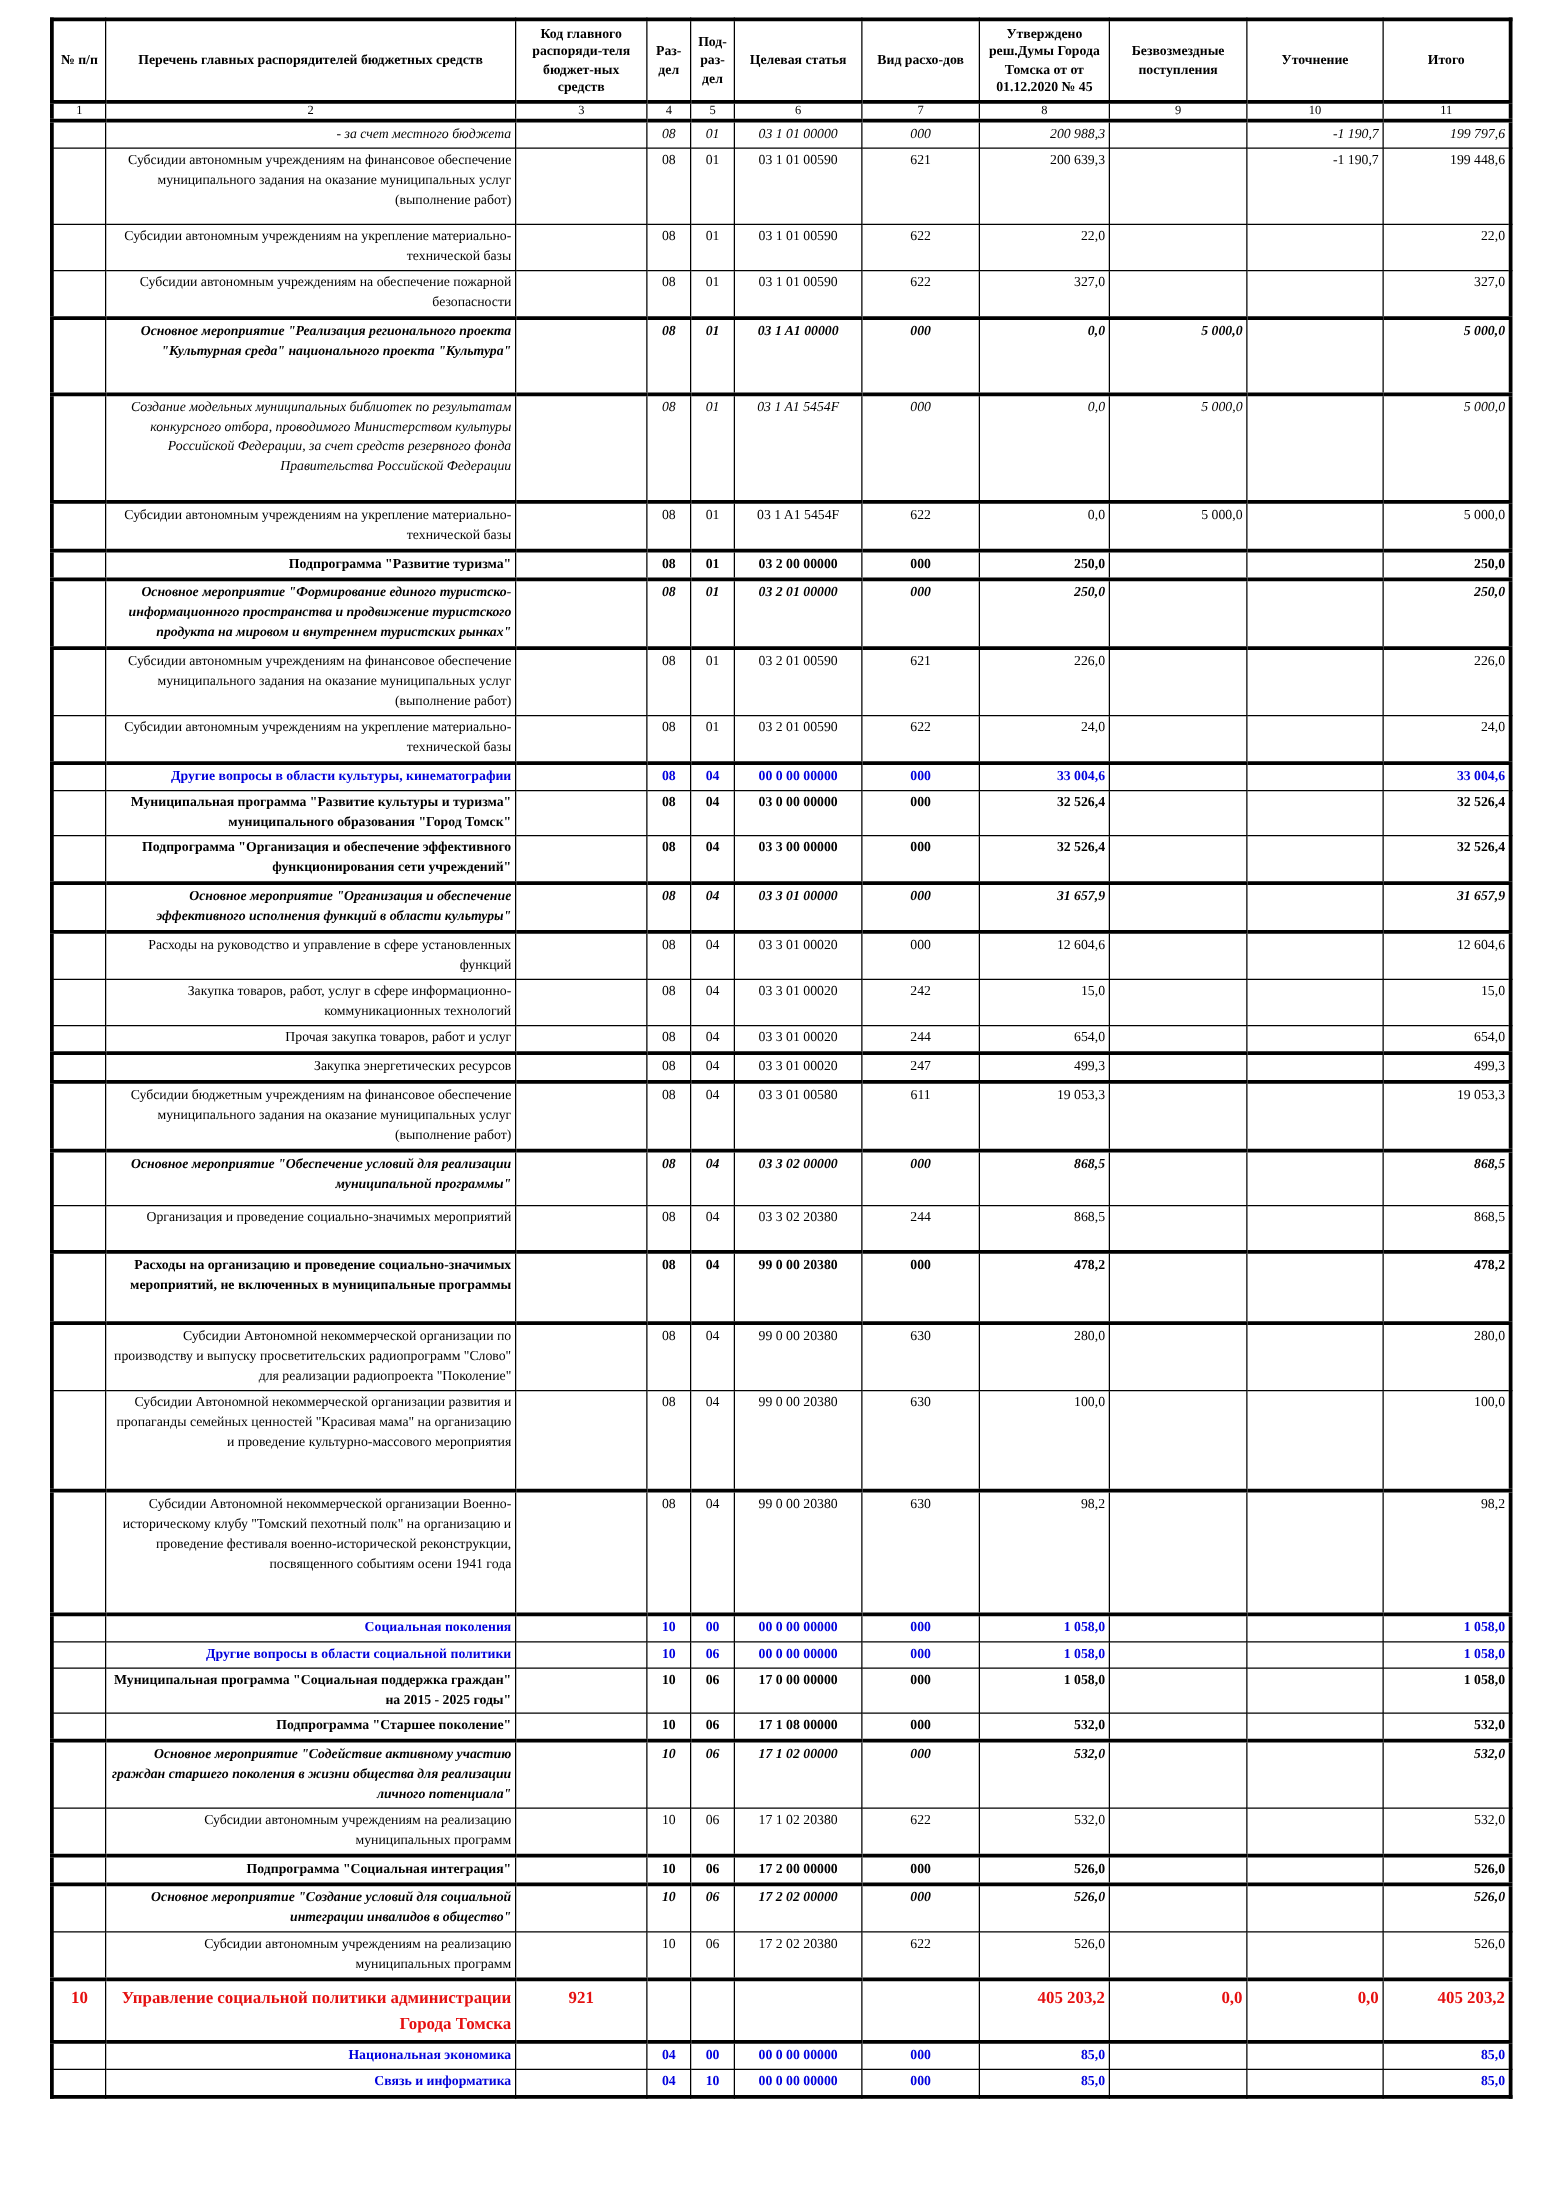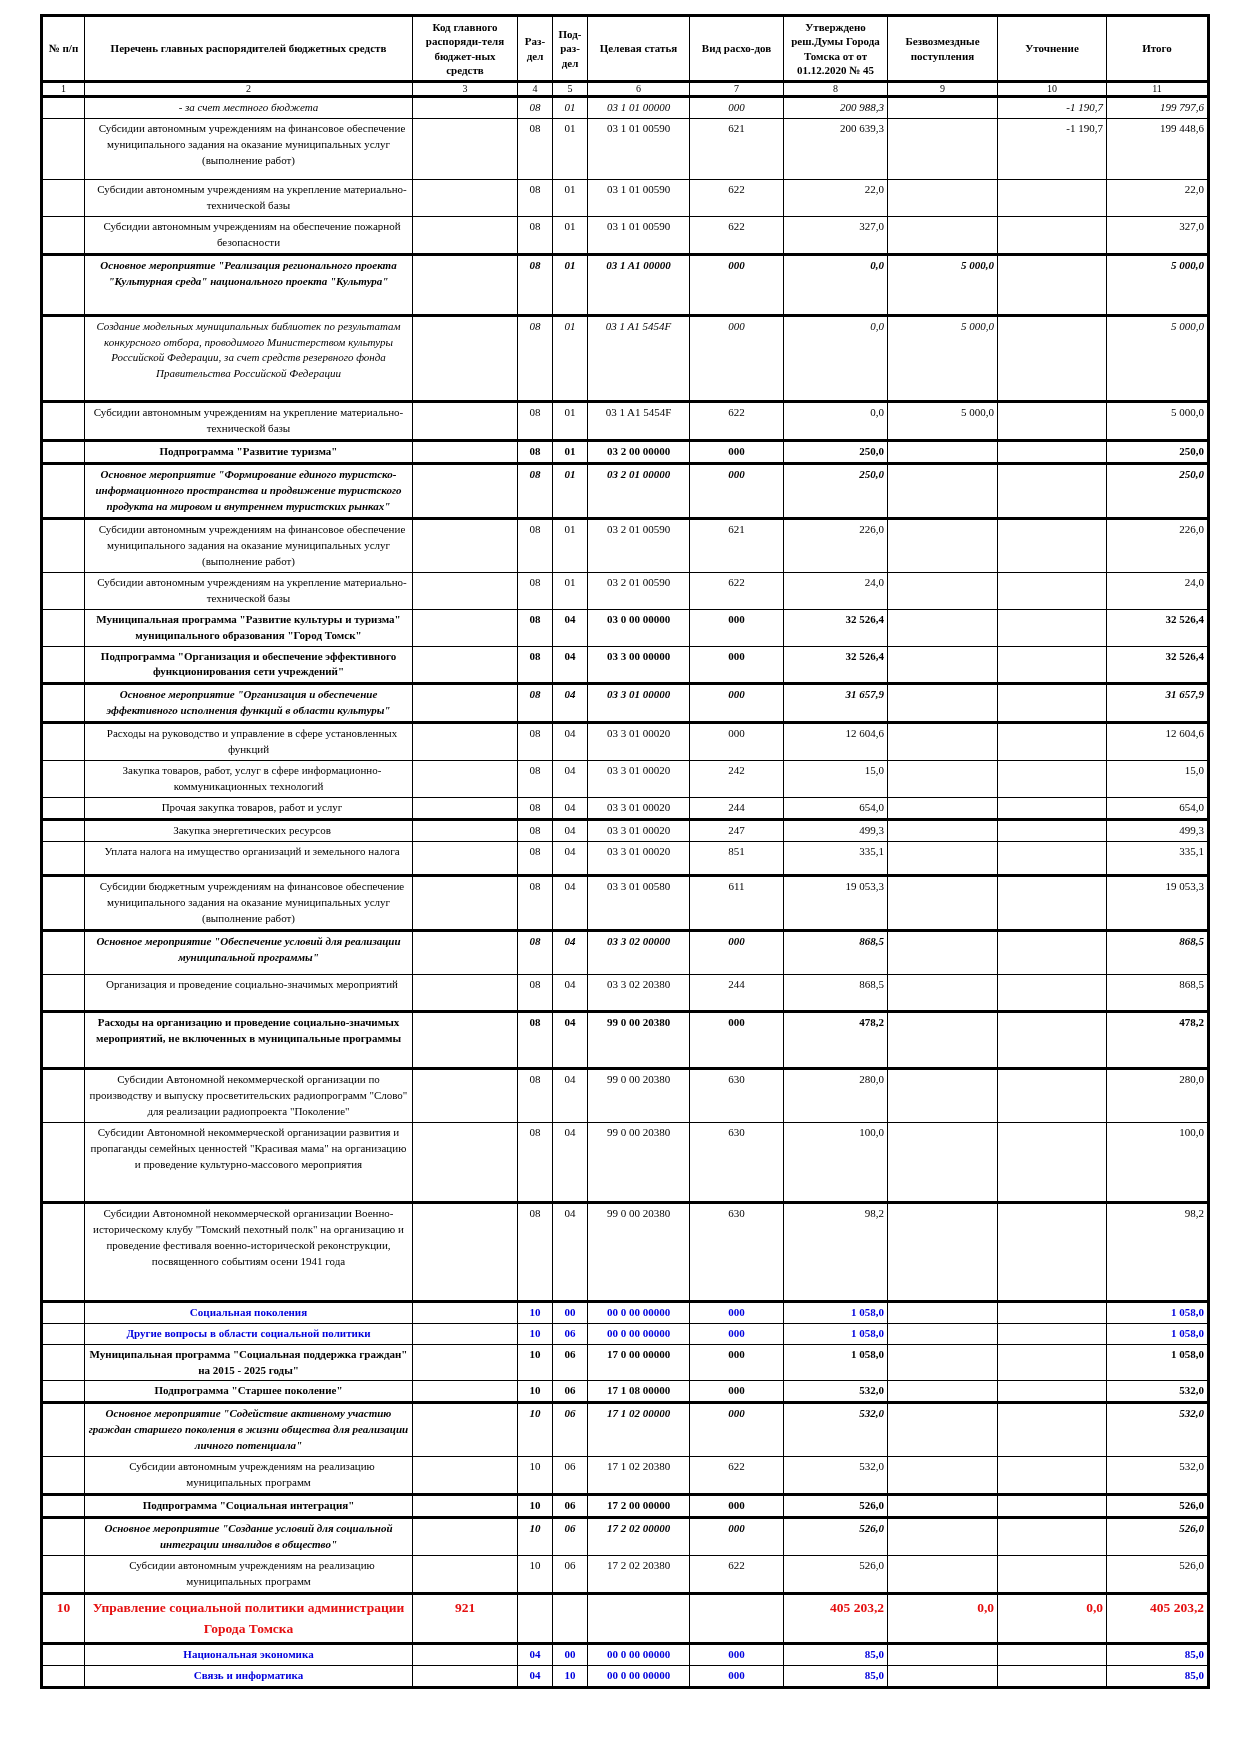--- a/index.html
+++ b/index.html
@@ -4,21 +4,21 @@
 <style>
   html,body{margin:0;padding:0;background:#ffffff;}
   body{width:1240px;height:1754px;position:relative;font-family:"Liberation Serif",serif;color:#000;}
   .tablewrap{position:absolute;left:40px;top:14px;width:1167px;}
   table{border-collapse:collapse;width:100%;table-layout:fixed;border:3px solid #000;}
   th,td{border:1px solid #000;font-size:11px;line-height:1.45;padding:2px 3px;vertical-align:top;word-wrap:break-word;}
   thead th{font-weight:bold;text-align:center;vertical-align:middle;font-size:11px;line-height:1.3;padding:3px 2px;}
   thead tr.numrow th{font-weight:normal;font-size:10px;padding:0 2px;border-top:3px solid #000;border-bottom:3px solid #000;line-height:1.2;}
   td.c{text-align:center;}
   td.r{text-align:right;}
-  td.l{text-align:center;}
+  td.l{text-align:right;}
   td.ind{text-indent:7px;}
   tr.thick td{border-top:3px solid #000;}
   tr.i td{font-style:italic;}
   tr.b td{font-weight:bold;}
   tr.bi td{font-weight:bold;font-style:italic;}
   tr.blue td{font-weight:bold;color:var(--blue,#0000E0);}
   tr.red td{font-weight:bold;color:var(--red,#E00000);font-size:13.5px;line-height:1.6;}
 </style>
 </head>
 <body>
@@ -203,20 +203,33 @@
           <td class="c"></td>
           <td class="c">08</td>
           <td class="c">01</td>
           <td class="c">03 2 01 00590</td>
           <td class="c">622</td>
           <td class="r">24,0</td>
           <td class="r"></td>
           <td class="r"></td>
           <td class="r">24,0</td>
         </tr>
+        <tr class="blue thick">
+          <td class="c"></td>
+          <td class="l">Другие вопросы в области культуры, кинематографии</td>
+          <td class="c"></td>
+          <td class="c">08</td>
+          <td class="c">04</td>
+          <td class="c">00 0 00 00000</td>
+          <td class="c">000</td>
+          <td class="r">33 004,6</td>
+          <td class="r"></td>
+          <td class="r"></td>
+          <td class="r">33 004,6</td>
+        </tr>
         <tr class="b">
           <td class="c"></td>
           <td class="l">Муниципальная программа "Развитие культуры и туризма" муниципального образования "Город Томск"</td>
           <td class="c"></td>
           <td class="c">08</td>
           <td class="c">04</td>
           <td class="c">03 0 00 00000</td>
           <td class="c">000</td>
           <td class="r">32 526,4</td>
           <td class="r"></td>
@@ -293,33 +306,20 @@
           <td class="l ind">Закупка энергетических ресурсов</td>
           <td class="c"></td>
           <td class="c">08</td>
           <td class="c">04</td>
           <td class="c">03 3 01 00020</td>
           <td class="c">247</td>
           <td class="r">499,3</td>
           <td class="r"></td>
           <td class="r"></td>
           <td class="r">499,3</td>
-        </tr>
-        <tr class="">
-          <td class="c" style="padding-bottom: 14px;"></td>
-          <td class="l ind" style="padding-bottom: 14px;">Уплата налога на имущество организаций и земельного налога</td>
-          <td class="c" style="padding-bottom: 14px;"></td>
-          <td class="c" style="padding-bottom: 14px;">08</td>
-          <td class="c" style="padding-bottom: 14px;">04</td>
-          <td class="c" style="padding-bottom: 14px;">03 3 01 00020</td>
-          <td class="c" style="padding-bottom: 14px;">851</td>
-          <td class="r" style="padding-bottom: 14px;">335,1</td>
-          <td class="r" style="padding-bottom: 14px;"></td>
-          <td class="r" style="padding-bottom: 14px;"></td>
-          <td class="r" style="padding-bottom: 14px;">335,1</td>
         </tr>
         <tr class=" thick">
           <td class="c"></td>
           <td class="l ind">Субсидии бюджетным учреждениям на финансовое обеспечение муниципального задания на оказание муниципальных услуг (выполнение работ)</td>
           <td class="c"></td>
           <td class="c">08</td>
           <td class="c">04</td>
           <td class="c">03 3 01 00580</td>
           <td class="c">611</td>
           <td class="r">19 053,3</td>

